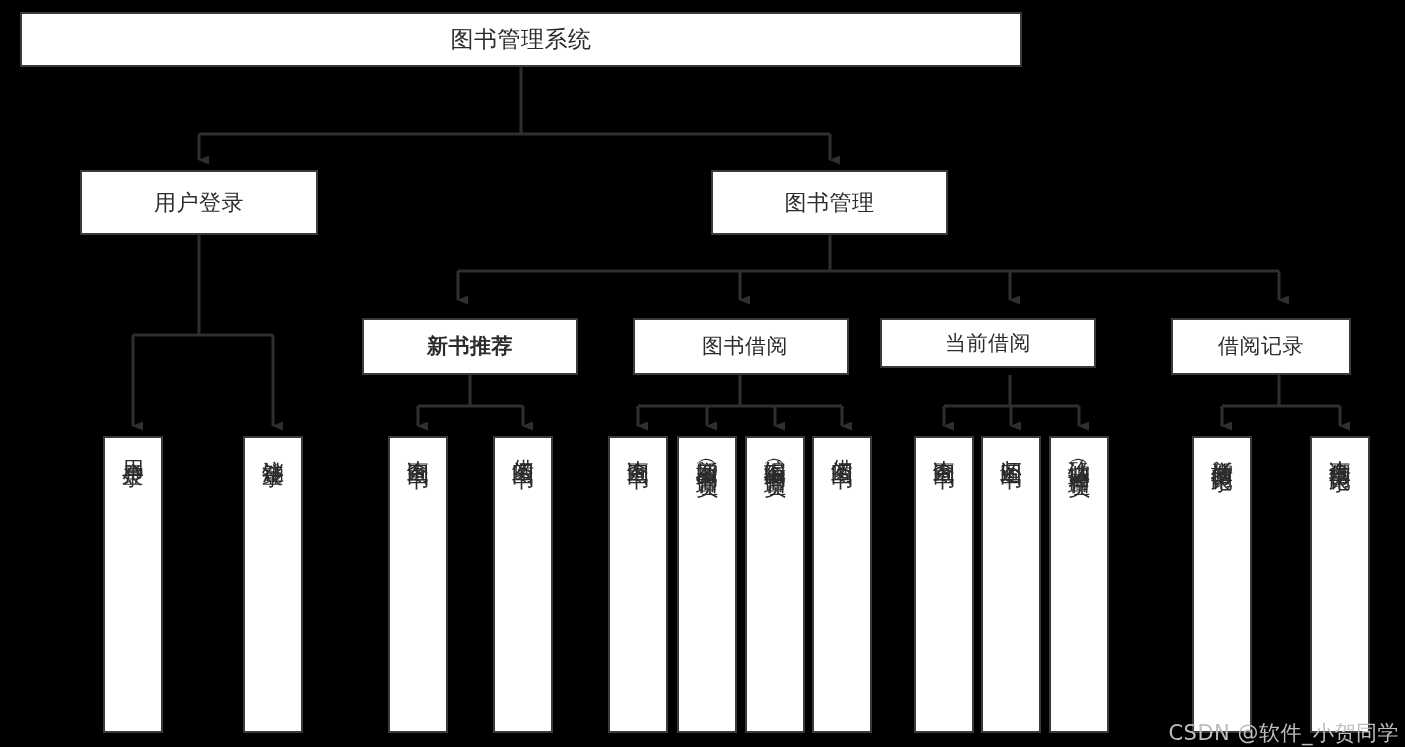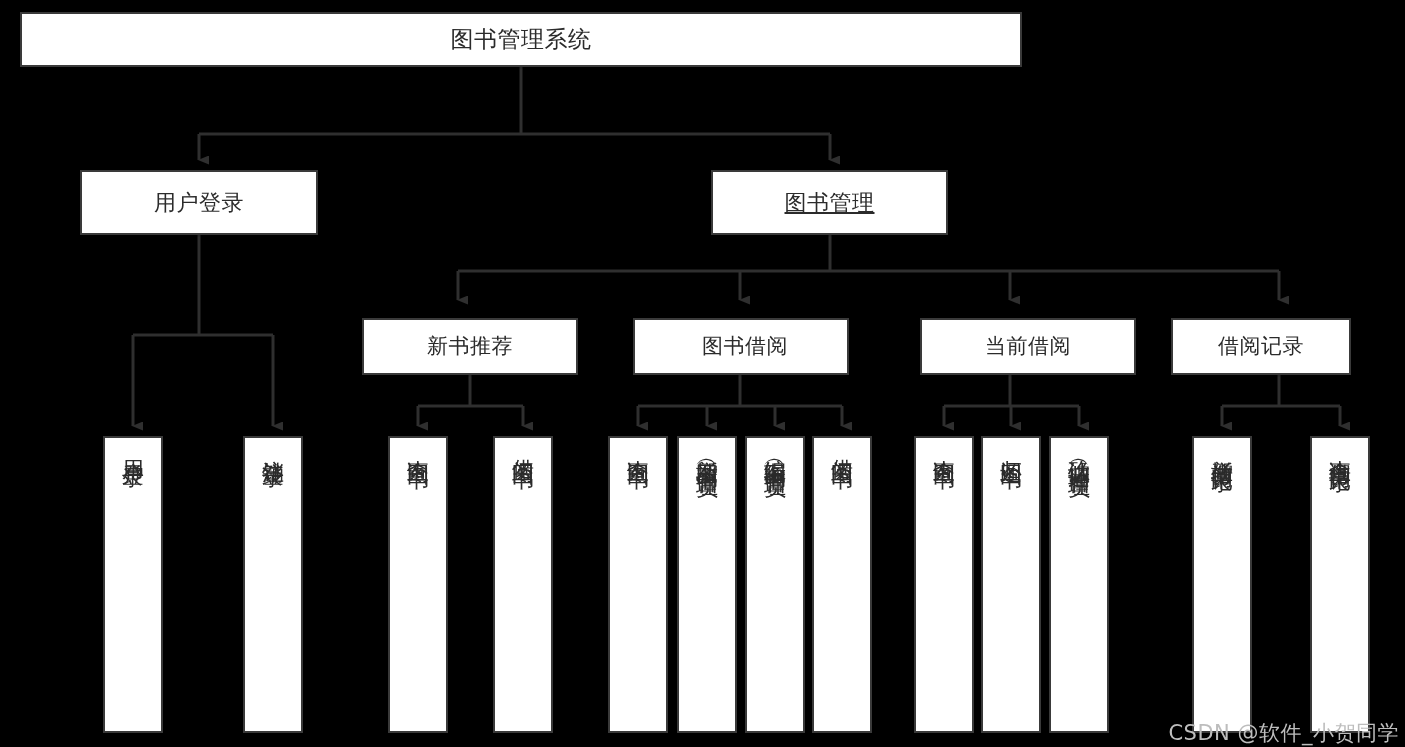--- a/index.html
+++ b/index.html
@@ -121,31 +121,31 @@
     </g>
   </svg>
 
   <div class="node root" style="left:20px; top:12px; width:1002px; height:55px;">
     <span class="cap">图书管理系统</span>
   </div>
 
   <div class="node lvl1" style="left:80px; top:170px; width:238px; height:65px;">
     <span class="cap">用户登录</span>
   </div>
-  <div class="node lvl1" style="left:711px; top:170px; width:237px; height:65px;text-decoration:underline;">
+  <div class="node lvl1" style="left:711px; top:170px; width:237px; height:65px;">
     <span class="cap">图书管理</span>
   </div>
 
-  <div class="node lvl2" style="left:362px; top:318px; width:216px; height:57px;">
+  <div class="node lvl2" style="left:362px; top:318px; width:216px; height:57px;font-weight:bold;">
     <span class="cap">新书推荐</span>
   </div>
   <div class="node lvl2" style="left:633px; top:318px; width:216px; height:57px;padding-left:8px;">
     <span class="cap">图书借阅</span>
   </div>
-  <div class="node lvl2" style="left:920px; top:318px; width:216px; height:57px;justify-content:center;">
+  <div class="node lvl2" style="left:880px; top:318px; width:216px; height:50px;justify-content:center;">
     <span class="cap">当前借阅</span>
   </div>
   <div class="node lvl2" style="left:1171px; top:318px; width:180px; height:57px;">
     <span class="cap">借阅记录</span>
   </div>
 
   <div class="node leaf" style="left:103px; top:436px; width:60px; height:297px;">
     <span class="cap">用户登录</span>
   </div>
   <div class="node leaf" style="left:243px; top:436px; width:60px; height:297px;">

